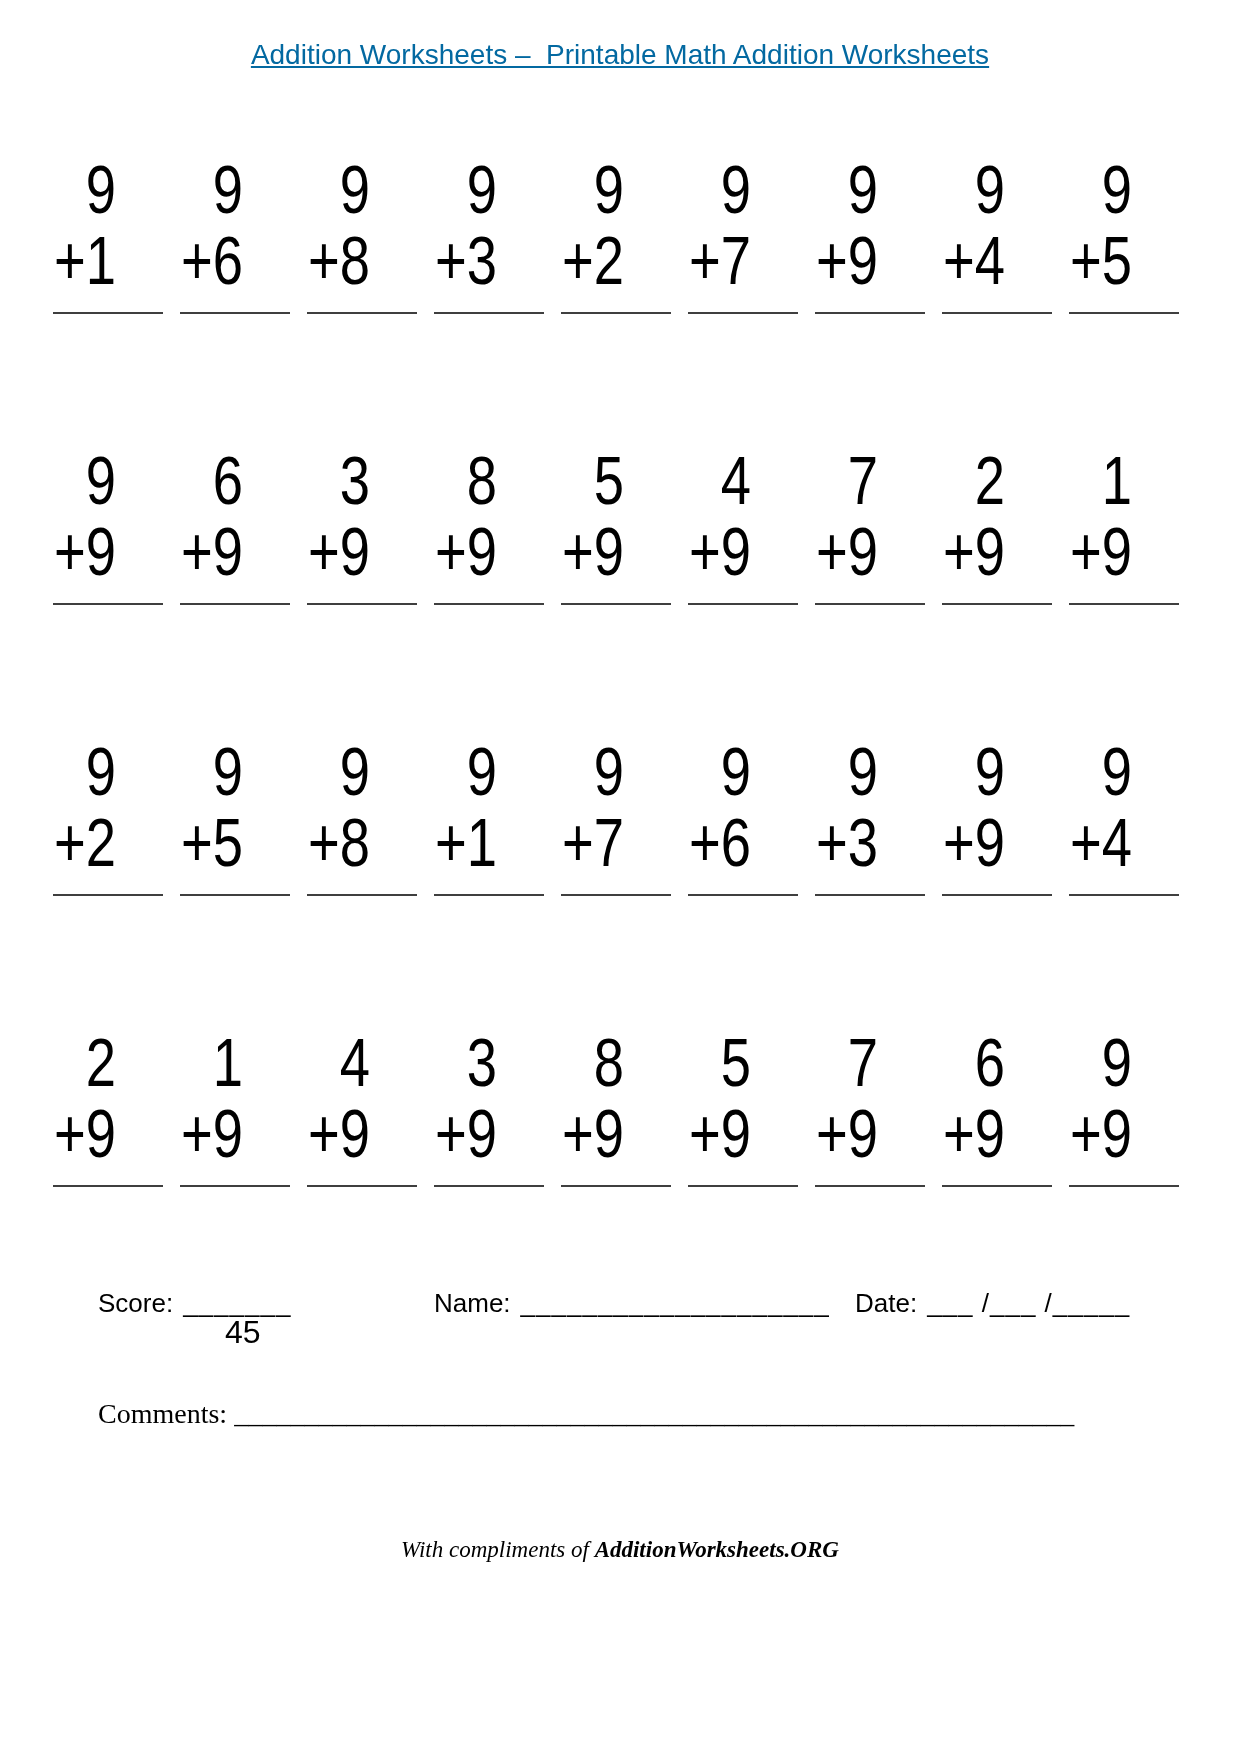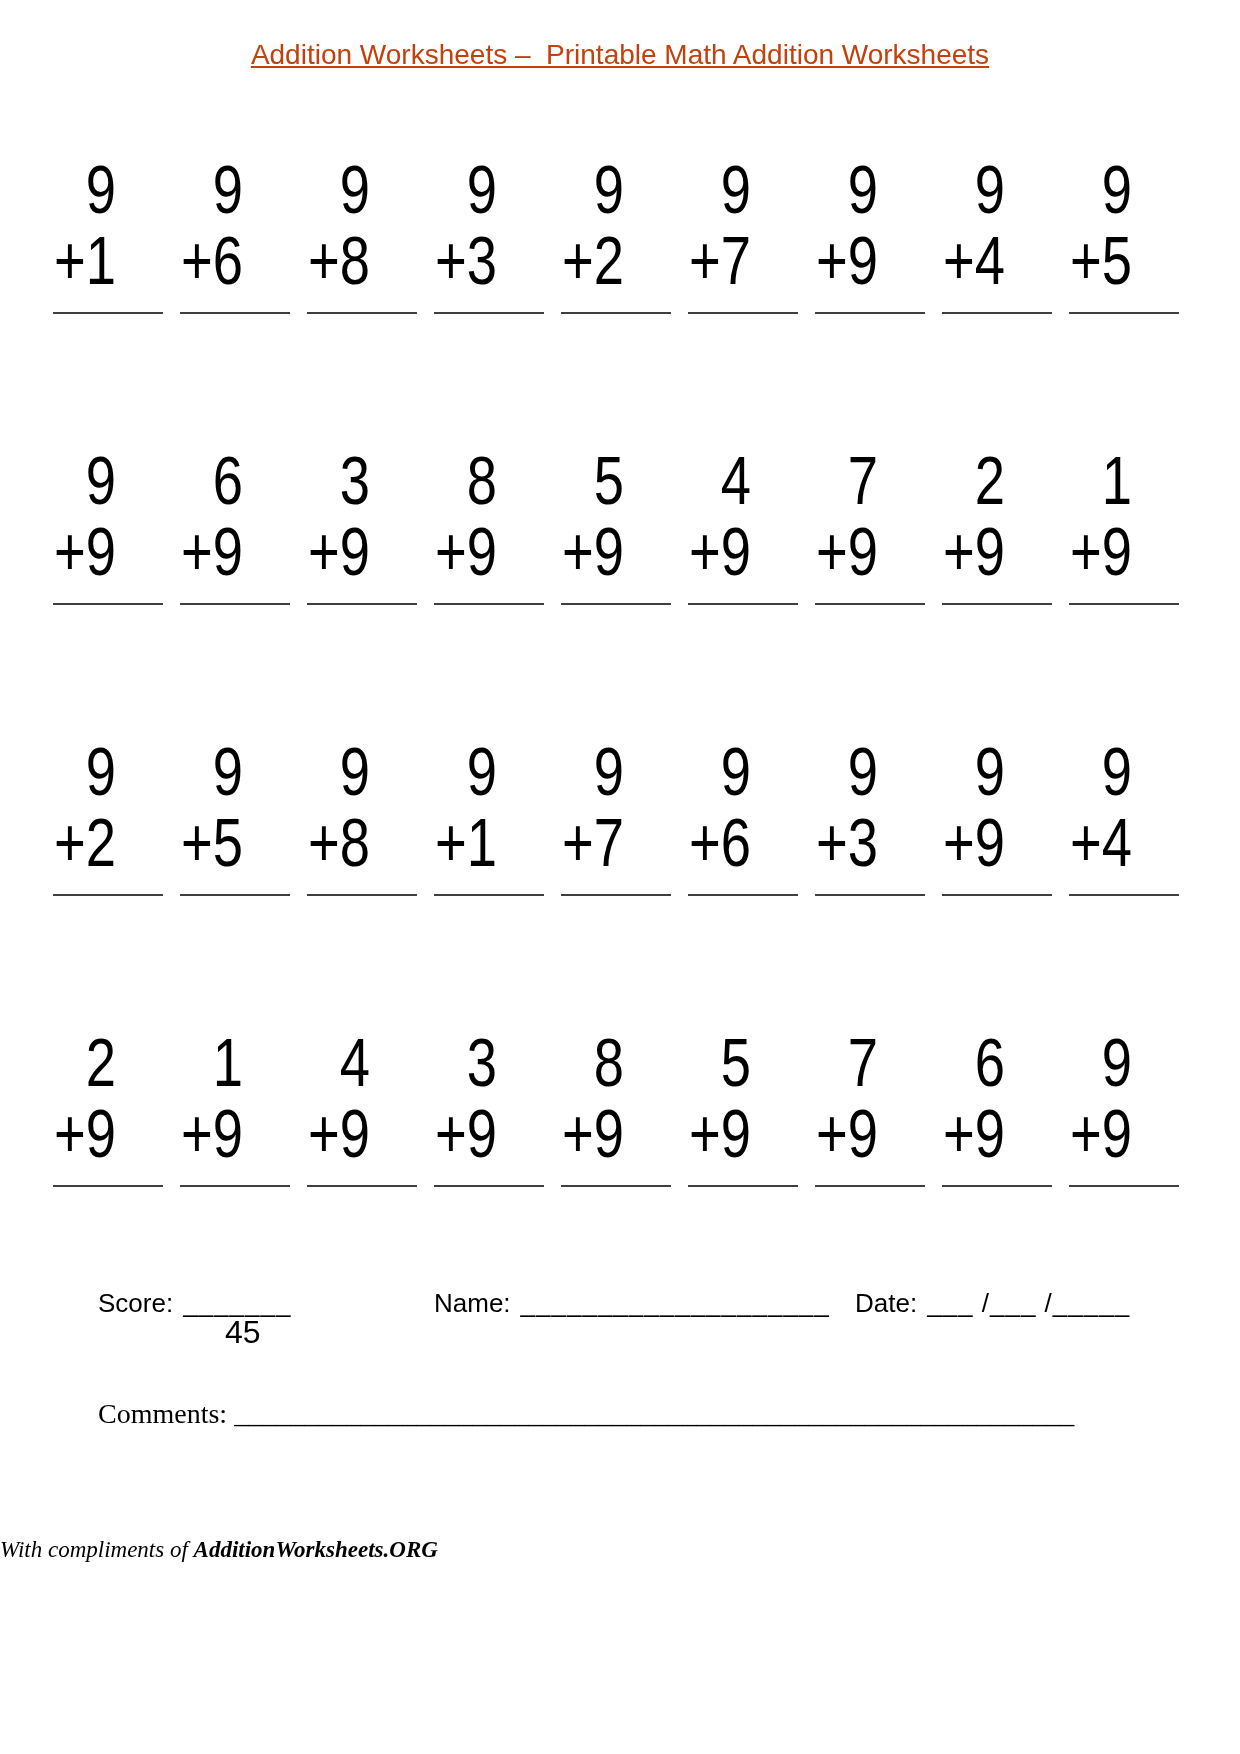--- a/index.html
+++ b/index.html
@@ -7,21 +7,21 @@
     position: relative;
     width: 1240px;
     height: 1754px;
     background: #ffffff;
     font-family: "Liberation Sans", sans-serif;
     color: #000;
     overflow: hidden;
   }
 
   
-  .title-block { position:absolute; top:38px; left:0; width:100%; text-align:center; color:#c2410c; }
+  .title-block { position:absolute; top:38px; left:0; width:100%; text-align:center; color:#0369a1; }
   .title-line1 { font-size:28px; line-height:34px; text-decoration:underline; }
   .title-line2 { font-size:26px; line-height:34px; }
 
   
   .prow { position:absolute; left:48px; display:flex; }
   .cell { width:127px; }
   .numwrap {
     width:85px;
     text-align:right;
     font-size:68px;
@@ -40,21 +40,21 @@
   
   .field-group { position:absolute; font-size:26px; line-height:30px; white-space:nowrap; }
   .flabel { margin-right:10px; }
   .fblank { letter-spacing:1px;margin-top:29px; }
   .score-value { position:absolute; left:225px; top:1314px; font-size:32px; }
 
   
   .comments-group { position:absolute; left:98px; top:1398px; font-family:"Liberation Serif", serif; font-size:28px; white-space:nowrap;text-align:right; }
 
   
-  .footer { position:absolute; top:1534px; left:0; width:100%; text-align:left;
+  .footer { position:absolute; top:1534px; left:0; width:100%; text-align:center;
             font-family:"Liberation Serif", serif; font-size:23px; line-height:31px; font-style:italic; }
   .footer-bold { font-weight:bold; }
 </style>
 </head>
 <body>
 
 <div class="sheet">
 
   <div class="title-block">
     <div class="title-line1">Addition Worksheets –&nbsp; Printable Math Addition Worksheets</div>

